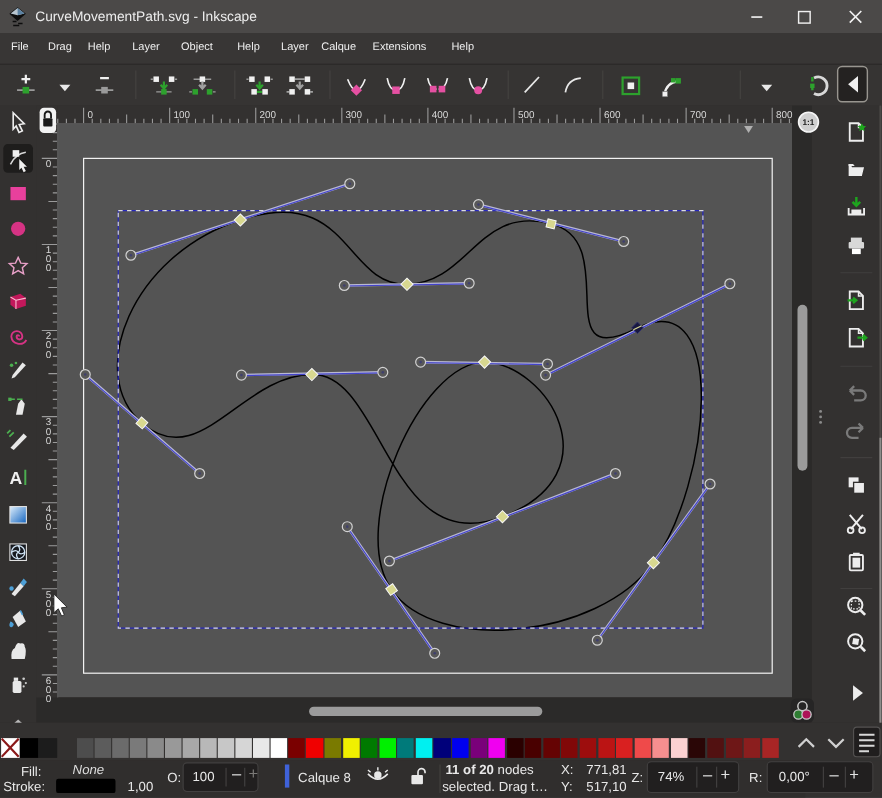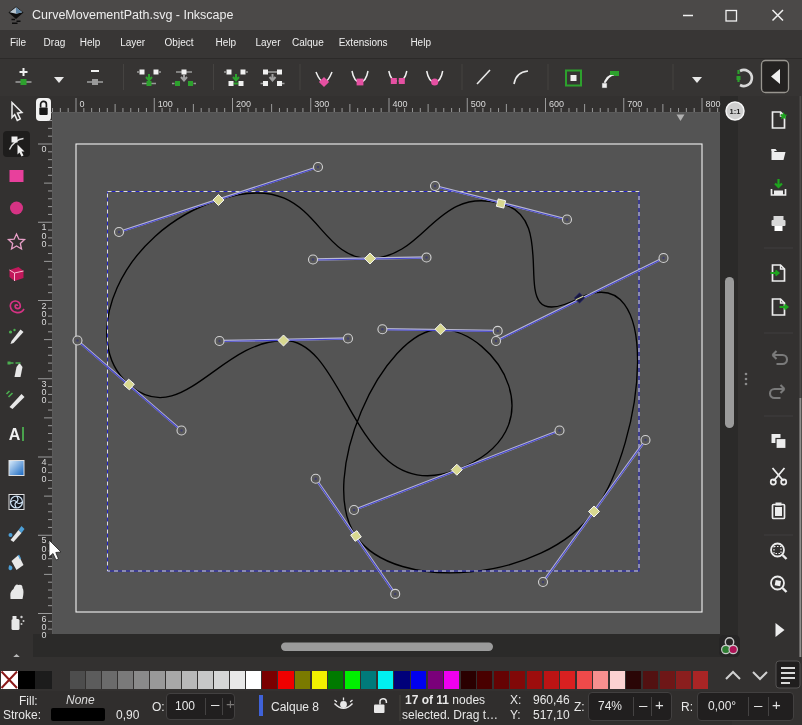--- a/index.html
+++ b/index.html
@@ -490,45 +490,45 @@
       <path d="M41 15 l7 7 l7 -7" stroke="#d0d0d0" stroke-width="2" fill="none"></path>
       <rect x="64" y="4" width="24" height="27" rx="3" fill="#201e1e" stroke="#555352" stroke-width="1"></rect>
       <path d="M69 11 h14 M69 16 h14 M69 21 h14 M69 26 h9" stroke="#d8d8d8" stroke-width="1.8"></path>
     </svg>
 </div>
 <div id="status">
  <div style="left:19px;top:3px">Fill:</div>
  <div style="left:66px;top:2px;font-style:italic;color:#dddddd">None</div>
  <div style="left:3px;top:17px">Stroke:</div>
  <div style="left:51px;top:16.5px;width:54px;height:13px;background:#000;border-radius:2px"></div>
- <div style="left:116px;top:17px">0,90</div>
+ <div style="left:116px;top:17px">1,00</div>
  <div style="left:152px;top:9px">O:</div>
  <div class="spin" style="left:166px;top:2px;width:69px;height:27px">
       <span style="position:absolute;left:8px;top:5px">100</span>
       <i style="left:38px"></i>
       <span class="m" style="left:44px">–</span>
       <i style="left:55px"></i>
       <span class="p" style="left:59px;color:#7b7977">+</span>
     </div>
  <div style="left:259px;top:4px;width:3.5px;height:21px;background:#3f62d9"></div>
  <div style="left:271px;top:9px">Calque 8</div>
  <svg width="170" height="34" style="position:absolute;left:330px;top:0">
       <g stroke="#e8e8e8" fill="none" stroke-width="1.5">
         <circle cx="13.5" cy="13.5" r="3.4" fill="#e8e8e8" stroke="none"></circle>
         <path d="M4.5 12.5 Q13.5 22 22.5 12.5"></path>
         <path d="M4.5 9 l2.4 2.1 M22.5 9 l-2.4 2.1 M13.5 6.5 v3" stroke-width="1.3"></path>
       </g>
       <rect x="44" y="13.5" width="10.5" height="8.5" rx="1" fill="#e8e8e8"></rect>
       <path d="M50 13.5 v-2.2 a3.2 3.2 0 0 1 6.4 -0.6 v1.3" stroke="#e8e8e8" stroke-width="1.5" fill="none"></path>
       <line x1="70" y1="4" x2="70" y2="30" stroke="#44423f" stroke-width="1"></line>
     </svg>
- <div style="left:405px;top:2px"><b>17 of 11</b> nodes</div>
+ <div style="left:405px;top:2px"><b>11 of 20</b> nodes</div>
  <div style="left:402px;top:17px">selected. Drag t…</div>
  <div style="left:510px;top:2px">X:</div>
-    <div style="left:533px;top:2px">960,46</div>
+    <div style="left:533px;top:2px">771,81</div>
  <div style="left:510px;top:16.5px">Y:</div>
     <div style="left:533px;top:16.5px">517,10</div>
  <div style="left:574px;top:9px">Z:</div>
  <div class="spin" style="left:588px;top:1px;width:84px;height:29px">
       <span style="position:absolute;left:9px;top:6px">74%</span>
       <i style="left:44px"></i>
       <span class="m" style="left:50px;top:3px">–</span>
       <i style="left:62px"></i>
       <span class="p" style="left:66px;top:3px">+</span>
     </div>

